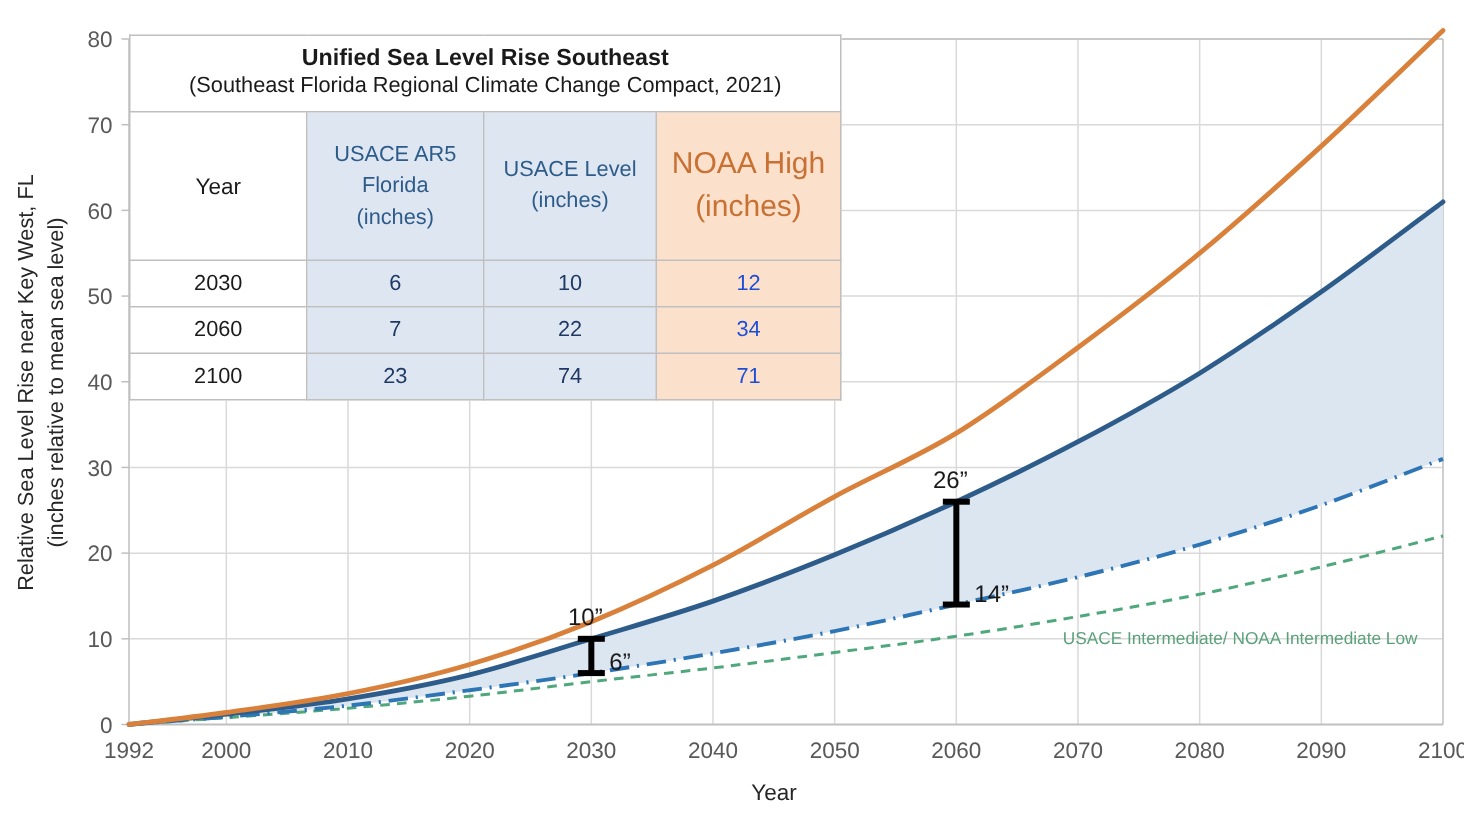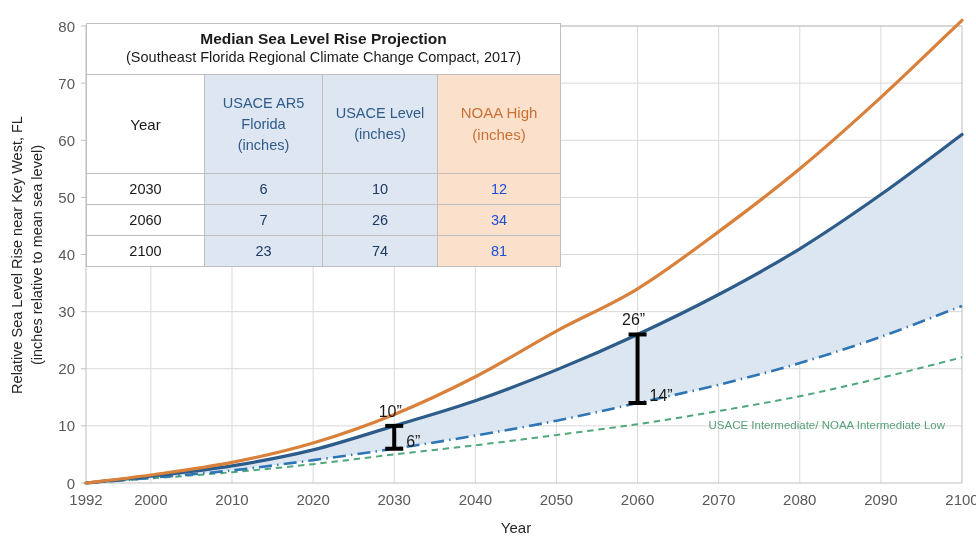--- a/index.html
+++ b/index.html
@@ -96,21 +96,21 @@
   }
   .hdr-ipcc, .hdr-usace {
     height: 98px;
     font-size: 14.5px;
     color: #2e5c8a;
     background: #dee6f2;
     line-height: 1.45;
   }
   .hdr-noaa {
     height: 98px;
-    font-size: 15px;
+    font-size: 20px;
     color: #c87133;
     background: #fbe0cc;
     line-height: 1.45;
   }
   .cell-year {
     height: 30px;
     font-size: 14.5px;
     color: #1a1a1a;
     background: #ffffff;
   }
@@ -237,22 +237,22 @@
   <table id="data-table">
     <colgroup>
       <col class="col-year">
         <col class="col-ipcc">
         <col class="col-usace">
         <col class="col-noaa">
     </colgroup>
     <tbody>
       <tr>
         <td class="tbl-title-cell" colspan="4">
-          <span class="tbl-title-main">Median Sea Level Rise Projection</span>
-          <span class="tbl-title-sub">(Southeast Florida Regional Climate Change Compact, 2017)</span>
+          <span class="tbl-title-main">Unified Sea Level Rise Southeast</span>
+          <span class="tbl-title-sub">(Southeast Florida Regional Climate Change Compact, 2021)</span>
         </td>
       </tr>
       <tr>
         <th class="hdr-year">Year</th>
         <th class="hdr-ipcc">
           <span>USACE AR5</span><br>
           <span>Florida</span><br>
           <span>(inches)</span>
         </th>
         <th class="hdr-usace">
@@ -266,25 +266,25 @@
       </tr>
       <tr>
         <td class="cell-year">2030</td>
         <td class="cell-blue">6</td>
         <td class="cell-blue">10</td>
         <td class="cell-orange">12</td>
       </tr>
       <tr>
         <td class="cell-year">2060</td>
         <td class="cell-blue">7</td>
-        <td class="cell-blue">26</td>
+        <td class="cell-blue">22</td>
         <td class="cell-orange">34</td>
       </tr>
       <tr>
         <td class="cell-year">2100</td>
         <td class="cell-blue">23</td>
         <td class="cell-blue">74</td>
-        <td class="cell-orange">81</td>
+        <td class="cell-orange">71</td>
       </tr>
     </tbody>
   </table>
 
 </div>
 
 </body></html>

